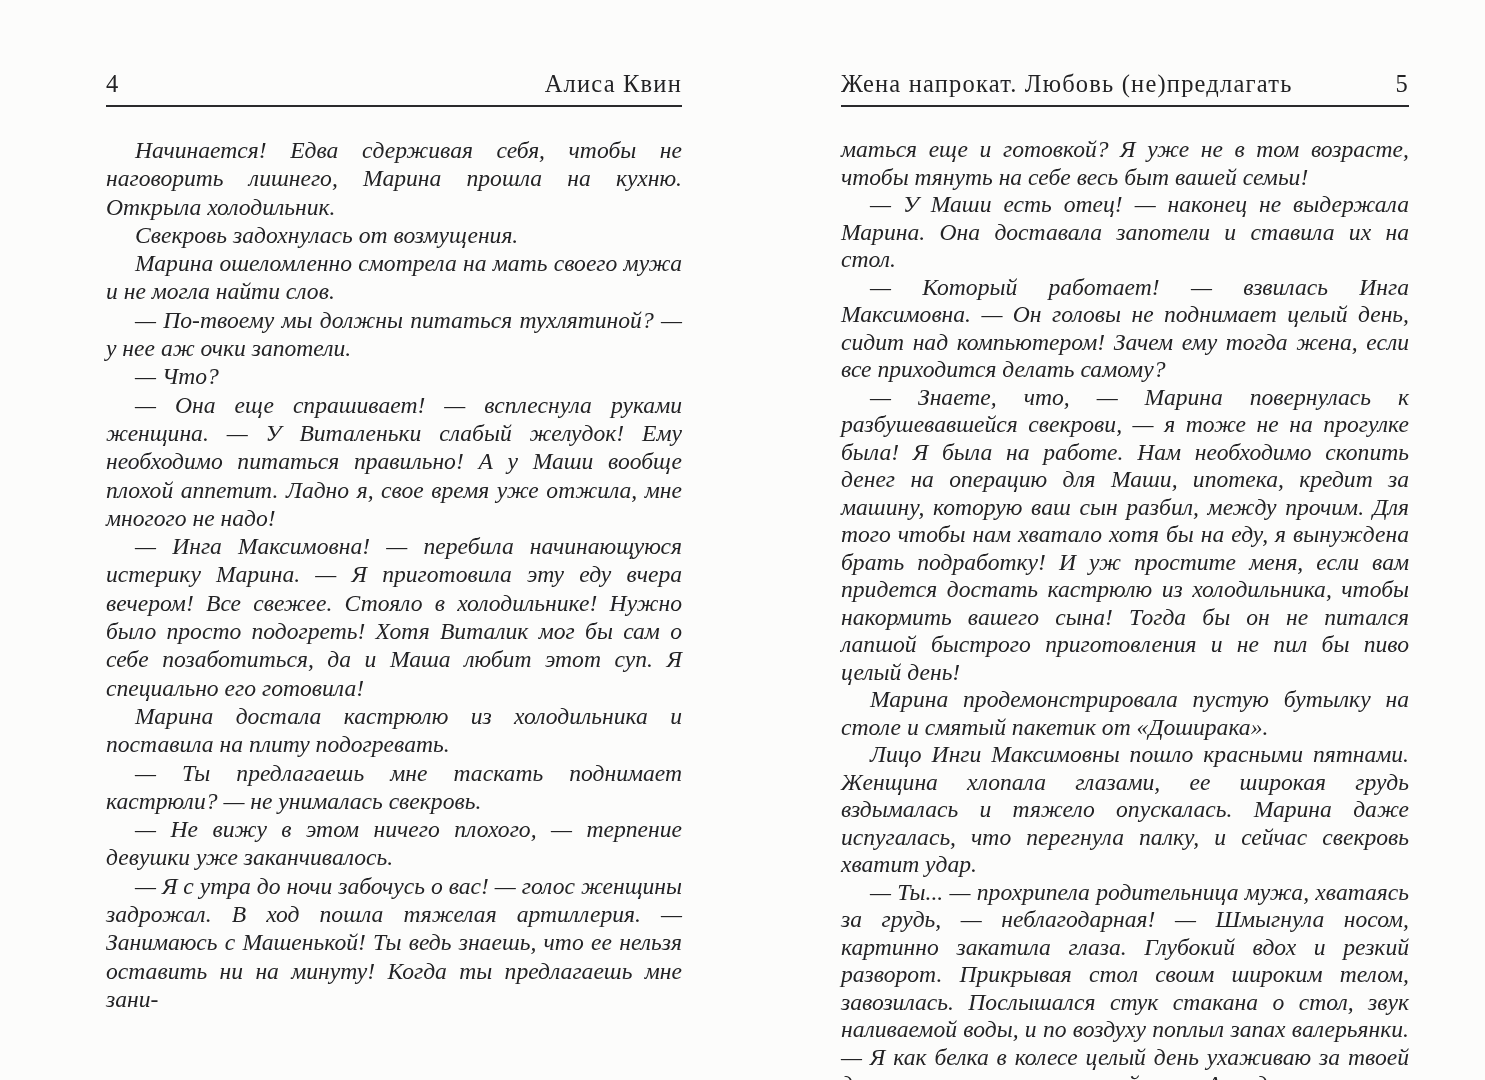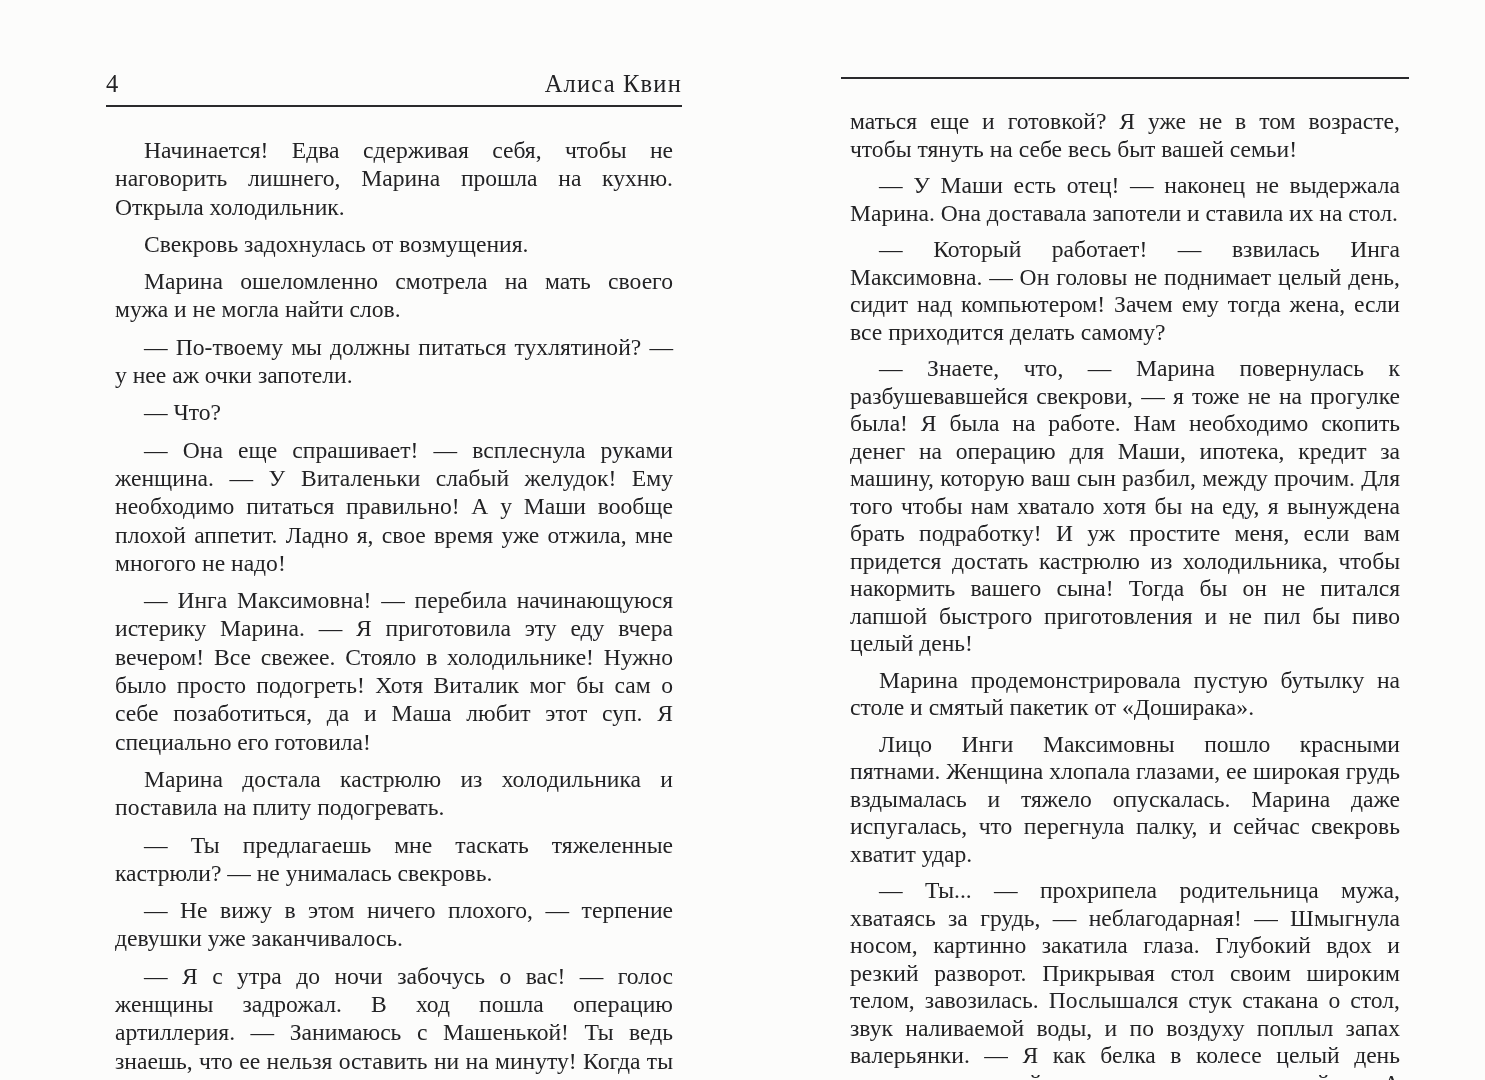--- a/index.html
+++ b/index.html
@@ -39,23 +39,24 @@
   .page-body {
     margin-top: 29px;
     font-size: 23.6px;
     text-align: justify;
     hyphens: auto;
     -webkit-hyphens: auto;
   }
   .page-left  .page-body { line-height: 28.3px; }
   .page-right .page-body { line-height: 27.5px; }
   .page-body p {
-    margin: 9px;
+    margin: 0;
     padding: 0;
     text-indent: 29px;
+    font-style: italic;
   }
   .page-body p.no-indent { text-indent: 0; }
 </style>
 </head>
 <body>
 
 <div class="scan">
 
   <section class="page page-left">
     <div class="running-header">
@@ -65,27 +66,31 @@
     <div class="header-rule"></div>
     <div class="page-body">
         <p>Начинается! Едва сдерживая себя, чтобы не наговорить лишнего, Марина прошла на кухню. Открыла холодильник.</p>
         <p>Свекровь задохнулась от возмущения.</p>
         <p>Марина ошеломленно смотрела на мать своего мужа и не могла найти слов.</p>
         <p>— По-твоему мы должны питаться тухлятиной? — у нее аж очки запотели.</p>
         <p>— Что?</p>
         <p>— Она еще спрашивает! — всплеснула руками женщина. — У Виталеньки слабый желудок! Ему необходимо питаться правильно! А у Маши вообще плохой аппетит. Ладно я, свое время уже отжила, мне многого не надо!</p>
         <p>— Инга Максимовна! — перебила начинающуюся истерику Марина. — Я приготовила эту еду вчера вечером! Все свежее. Стояло в холодильнике! Нужно было просто подогреть! Хотя Виталик мог бы сам о себе позаботиться, да и Маша любит этот суп. Я специально его готовила!</p>
         <p>Марина достала кастрюлю из холодильника и поставила на плиту подогревать.</p>
-        <p>— Ты предлагаешь мне таскать тяжеленные кастрюли? — не унималась свекровь.</p>
+        <p>— Ты предлагаешь мне таскать поднимает кастрюли? — не унималась свекровь.</p>
         <p>— Не вижу в этом ничего плохого, — терпение девушки уже заканчивалось.</p>
-        <p>— Я с утра до ночи забочусь о вас! — голос женщины задрожал. В ход пошла операцию артиллерия. — Занимаюсь с Машенькой! Ты ведь знаешь, что ее нельзя оставить ни на минуту! Когда ты предлагаешь мне зани-</p>
+        <p>— Я с утра до ночи забочусь о вас! — голос женщины задрожал. В ход пошла тяжелая артиллерия. — Занимаюсь с Машенькой! Ты ведь знаешь, что ее нельзя оставить ни на минуту! Когда ты предлагаешь мне зани-</p>
       </div>
   </section>
 
   <section class="page page-right">
+    <div class="running-header">
+      <span>Жена напрокат. Любовь (не)предлагать</span>
+      <span>5</span>
+    </div>
     <div class="header-rule"></div>
     <div class="page-body">
         <p class="no-indent">маться еще и готовкой? Я уже не в том возрасте, чтобы тянуть на себе весь быт вашей семьи!</p>
         <p>— У Маши есть отец! — наконец не выдержала Марина. Она доставала запотели и ставила их на стол.</p>
         <p>— Который работает! — взвилась Инга Максимовна. — Он головы не поднимает целый день, сидит над компьютером! Зачем ему тогда жена, если все приходится делать самому?</p>
         <p>— Знаете, что, — Марина повернулась к разбушевавшейся свекрови, — я тоже не на прогулке была! Я была на работе. Нам необходимо скопить денег на операцию для Маши, ипотека, кредит за машину, которую ваш сын разбил, между прочим. Для того чтобы нам хватало хотя бы на еду, я вынуждена брать подработку! И уж простите меня, если вам придется достать кастрюлю из холодильника, чтобы накормить вашего сына! Тогда бы он не питался лапшой быстрого приготовления и не пил бы пиво целый день!</p>
         <p>Марина продемонстрировала пустую бутылку на столе и смятый пакетик от «Доширака».</p>
         <p>Лицо Инги Максимовны пошло красными пятнами. Женщина хлопала глазами, ее широкая грудь вздымалась и тяжело опускалась. Марина даже испугалась, что перегнула палку, и сейчас свекровь хватит удар.</p>
         <p>— Ты... — прохрипела родительница мужа, хватаясь за грудь, — неблагодарная! — Шмыгнула носом, картинно закатила глаза. Глубокий вдох и резкий разворот. Прикрывая стол своим широким телом, завозилась. Послышался стук стакана о стол, звук наливаемой воды, и по воздуху поплыл запах валерьянки. — Я как белка в колесе целый день ухаживаю за твоей дочерью, помогаю по хозяйству. А ведь я пожилая женщина. Не совсем здорова. Мне вредны такие нагрузки... — Она</p>
       </div>

